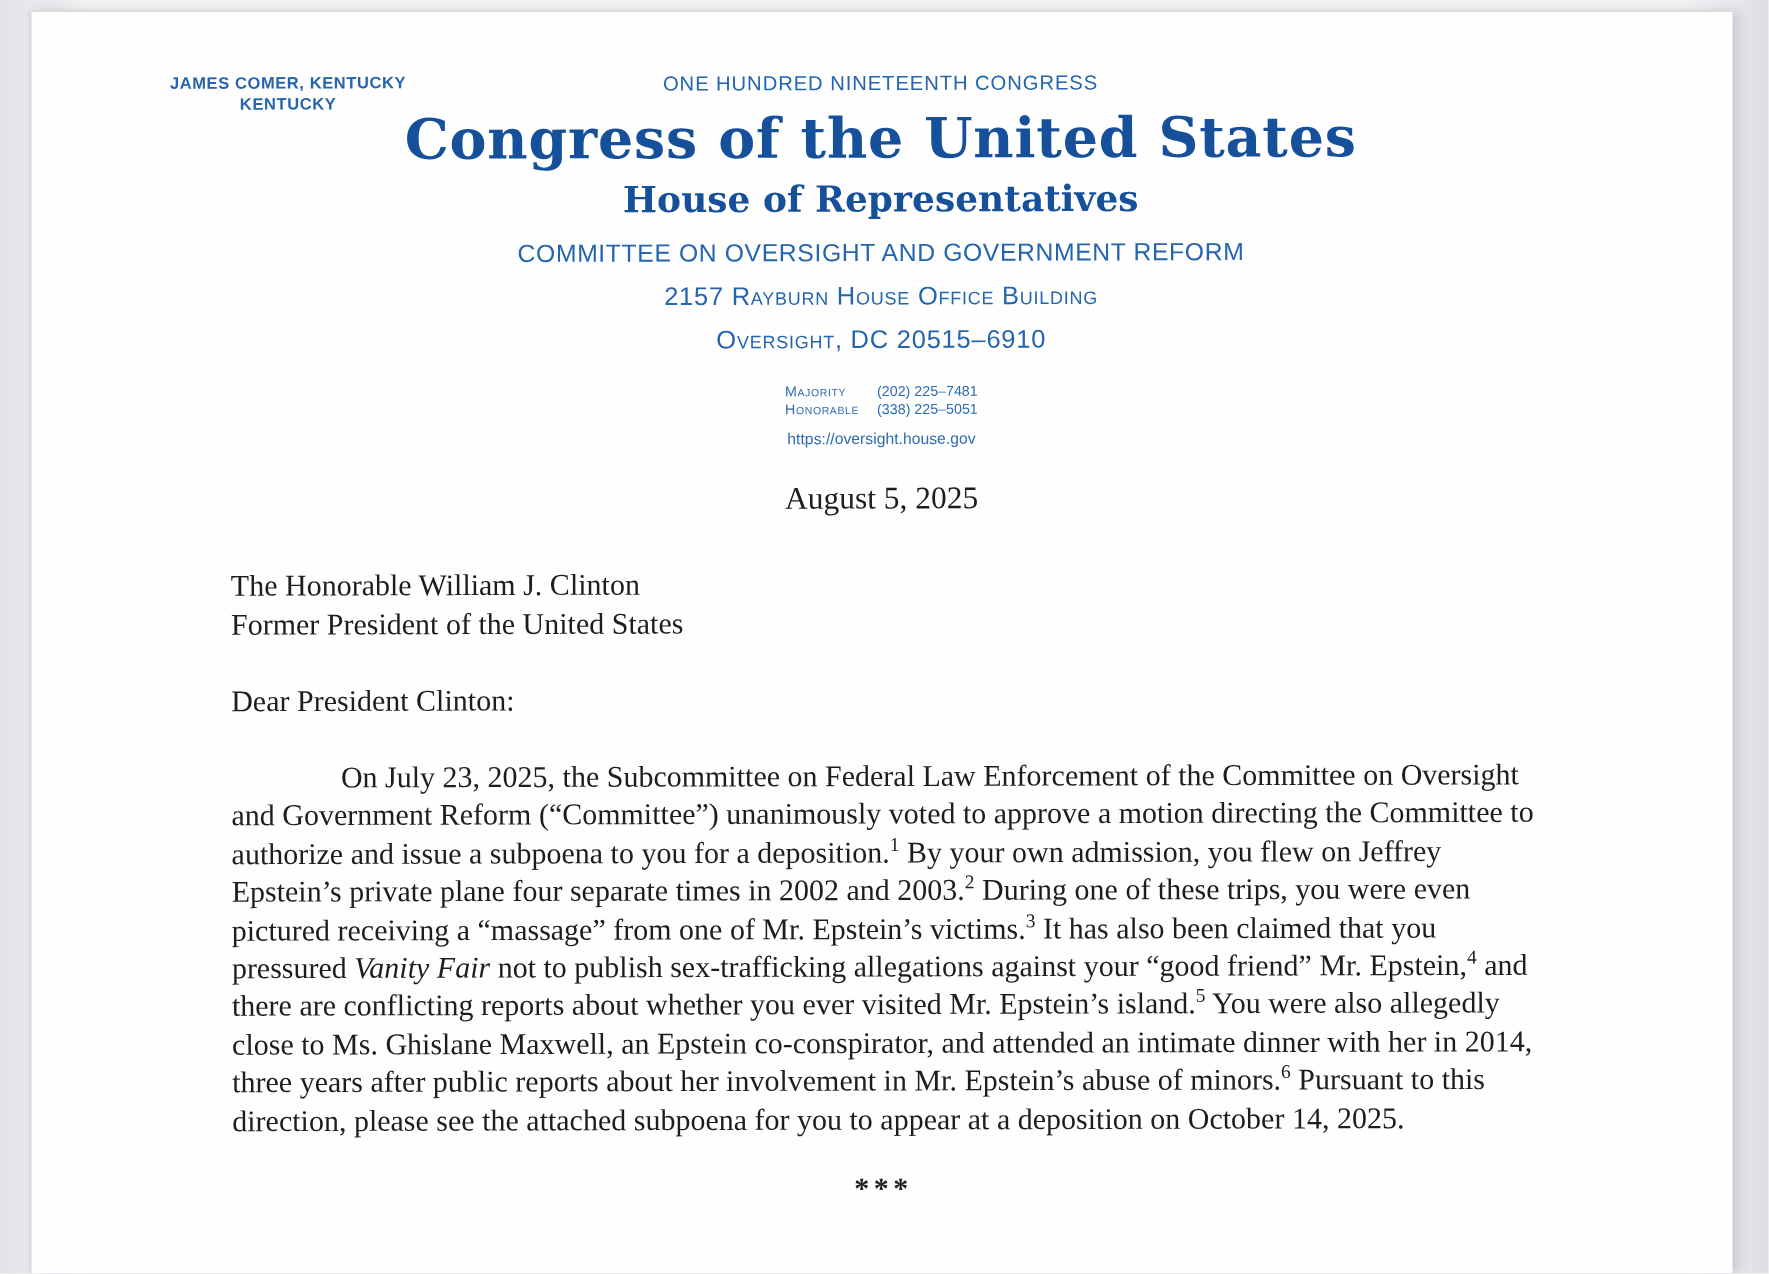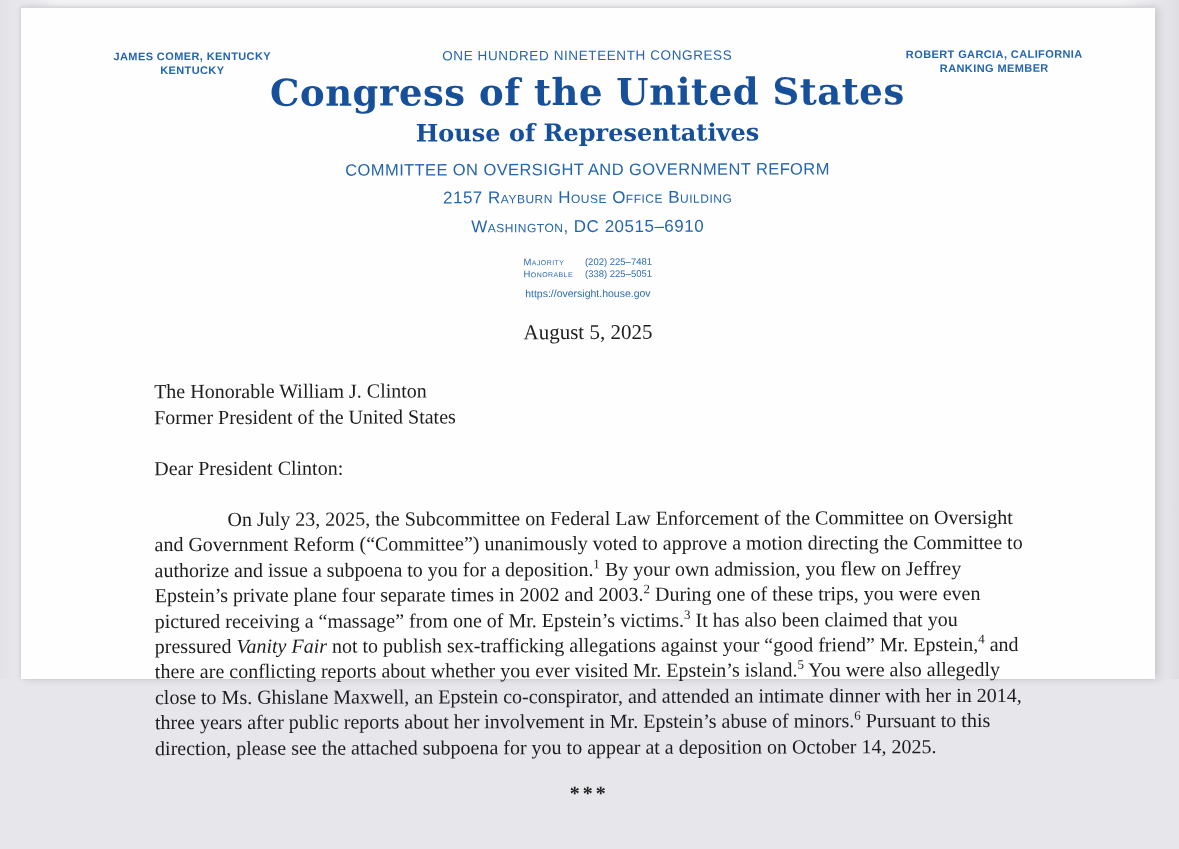--- a/index.html
+++ b/index.html
@@ -3,21 +3,21 @@
 <meta charset="utf-8">
 <style>
   * { margin: 0; padding: 0; box-sizing: border-box; }
   html, body { width: 1179px; height: 849px; overflow: hidden; }
   body {
     background: #e7e7eb;
     font-family: "Liberation Serif", serif;
   }
   .backdrop {
     position: relative;
-    width: 1179px; height: 679px;
+    width: 1179px; height: 849px;
     background: linear-gradient(90deg, #e2e2e7 0%, #ececf0 3%, #f6f6f8 5%, #f6f6f8 95%, #e9e9ee 98%, #dddde2 100%);
   }
   .paper {
     position: absolute;
     left: 21px; right: 24px; top: 7px; bottom: 0;
     background: #fefefe;
     box-shadow: 4px 0 8px rgba(60,60,70,0.18), -1px 0 3px rgba(60,60,70,0.10);
     border-top: 1px solid #d8d8dc;
   }
   .content { position: relative; width: 100%; height: 100%; transform: rotate(-0.15deg); }
@@ -115,32 +115,28 @@
 
 <div class="backdrop">
   <div class="paper">
     <div class="content">
 
       <div class="letterhead">
         <div class="lh-side lh-left">
           <div>JAMES COMER, KENTUCKY</div>
           <div>KENTUCKY</div>
         </div>
-        <div class="lh-side lh-right">
-          <div>ROBERT GARCIA, CALIFORNIA</div>
-          <div>RANKING MEMBER</div>
-        </div>
 
         <div class="lh-center">
           <div class="congress-session">ONE HUNDRED NINETEENTH CONGRESS</div>
           <div class="congress-title">Congress of the United States</div>
           <div class="house-title">House of Representatives</div>
           <div class="committee-name">COMMITTEE ON OVERSIGHT AND GOVERNMENT REFORM</div>
           <div class="addr-line">2157 Rayburn House Office Building</div>
-          <div class="addr-line"><span>Washington, DC</span>&nbsp;<span class="allcaps">20515–6910</span></div>
+          <div class="addr-line"><span>Oversight, DC</span>&nbsp;<span class="allcaps">20515–6910</span></div>
           <div>
             <div class="phone-block">
               <span class="phone-label">Majority</span>
               <span>(202) 225–7481</span>
               <span class="phone-label">Honorable</span>
               <span>(338) 225–5051</span>
             </div>
           </div>
           <div class="website">https://oversight.house.gov</div>
         </div>

